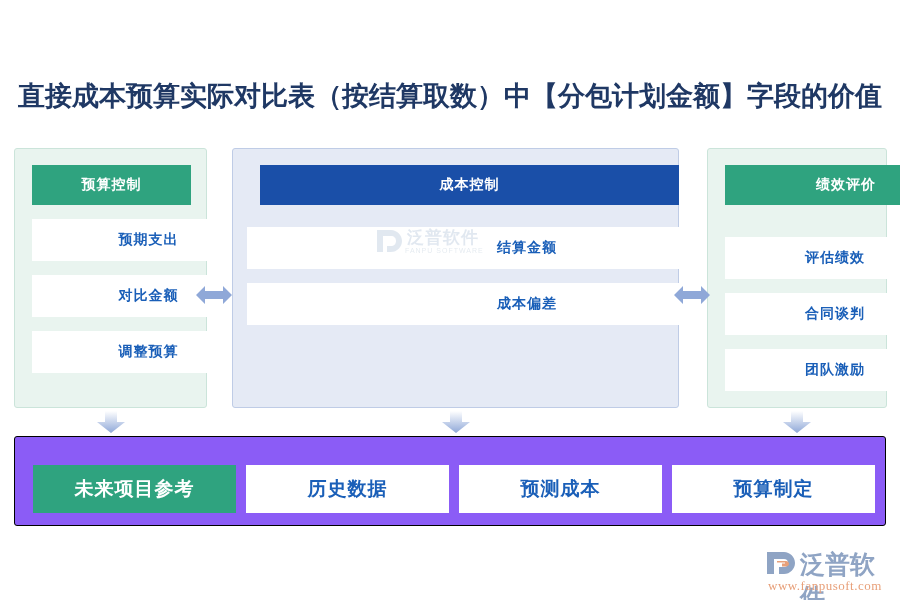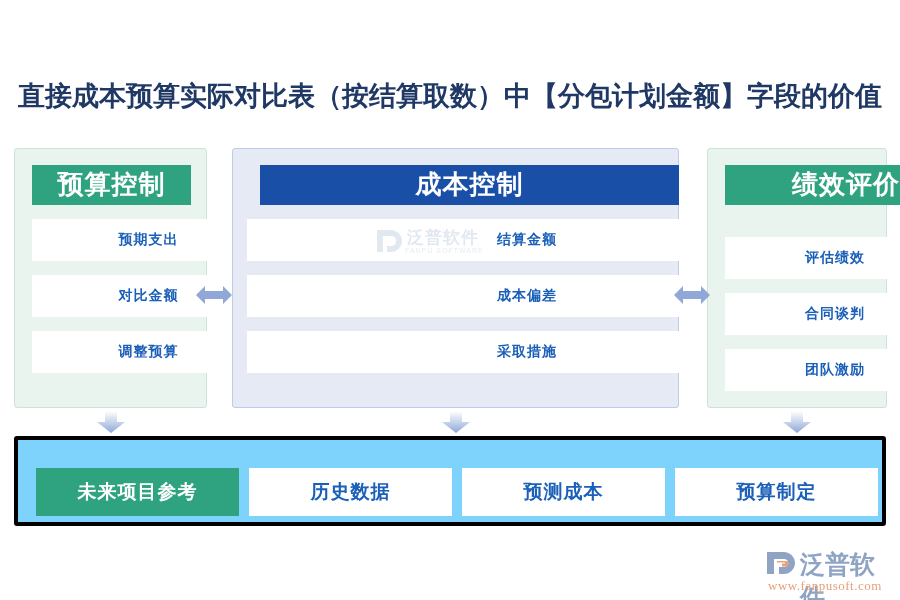--- a/index.html
+++ b/index.html
@@ -58,21 +58,21 @@
   #panel-perf    { left: 707px; width: 180px; height: 260px; }
 
   .panel-header {
     position: absolute;
     left: 17px;
     top: 16px;
     height: 40px;
     line-height: 40px;
     text-align: center;
     color: #ffffff;
-    font-size: 26px;
+    font-size: 14px;
     font-weight: bold;
     letter-spacing: 1px;
   }
   #panel-budget .panel-header { width: 159px; background: #2fa37f; }
   #panel-perf   .panel-header { width: 146px; background: #2fa37f; padding-left: 48px; }
   #panel-cost   .panel-header { left: 14px; width: 419px; background: #1a4fa8; margin-left: 13px; }
 
   .panel-item {
     position: absolute;
     left: 17px;
@@ -81,21 +81,21 @@
     text-align: center;
     background: #ffffff;
     color: #1a5fb8;
     font-size: 14px;
     font-weight: bold;
     letter-spacing: 1px;
     padding-left: 37px;
   }
   #panel-budget .panel-item { width: 159px; }
   #panel-perf   .panel-item { width: 146px; margin-top: 18px; }
-  #panel-cost   .panel-item { left: 14px; width: 486px; }
+  #panel-cost   .panel-item { left: 14px; width: 486px; margin-top: 8px; }
 
   .panel-item.row0 { top: 70px; }
   .panel-item.row1 { top: 126px; }
   .panel-item.row2 { top: 182px; }
 
   
   .harrow {
     position: absolute;
     top: 282px;
     width: 36px;
@@ -116,22 +116,22 @@
   #darrow-perf   { left: 782px; }
 
   
   #panel-outcomes {
     position: absolute;
     left: 14px;
     top: 436px;
     width: 872px;
     height: 90px;
     box-sizing: border-box;
-    background: #7dd3fc;
-    border: 4px solid #000000;
+    background: #8b5cf6;
+    border: 1px solid #000000;
     border-radius: 3px;
   }
   .outcome-box {
     position: absolute;
     top: 28px;
     width: 203px;
     height: 48px;
     line-height: 48px;
     text-align: center;
     background: #ffffff;
@@ -224,21 +224,20 @@
     <div class="panel-header">预算控制</div>
     <div class="panel-item row0">预期支出</div>
     <div class="panel-item row1">对比金额</div>
     <div class="panel-item row2">调整预算</div>
   </div>
 
   <div id="panel-cost" class="col-panel blue">
     <div class="panel-header">成本控制</div>
     <div class="panel-item row0">结算金额</div>
     <div class="panel-item row1">成本偏差</div>
-    <div class="panel-item row2">采取措施</div>
   </div>
 
   <div id="panel-perf" class="col-panel green">
     <div class="panel-header">绩效评价</div>
     <div class="panel-item row0">评估绩效</div>
     <div class="panel-item row1">合同谈判</div>
     <div class="panel-item row2">团队激励</div>
   </div>
 </div>
 

